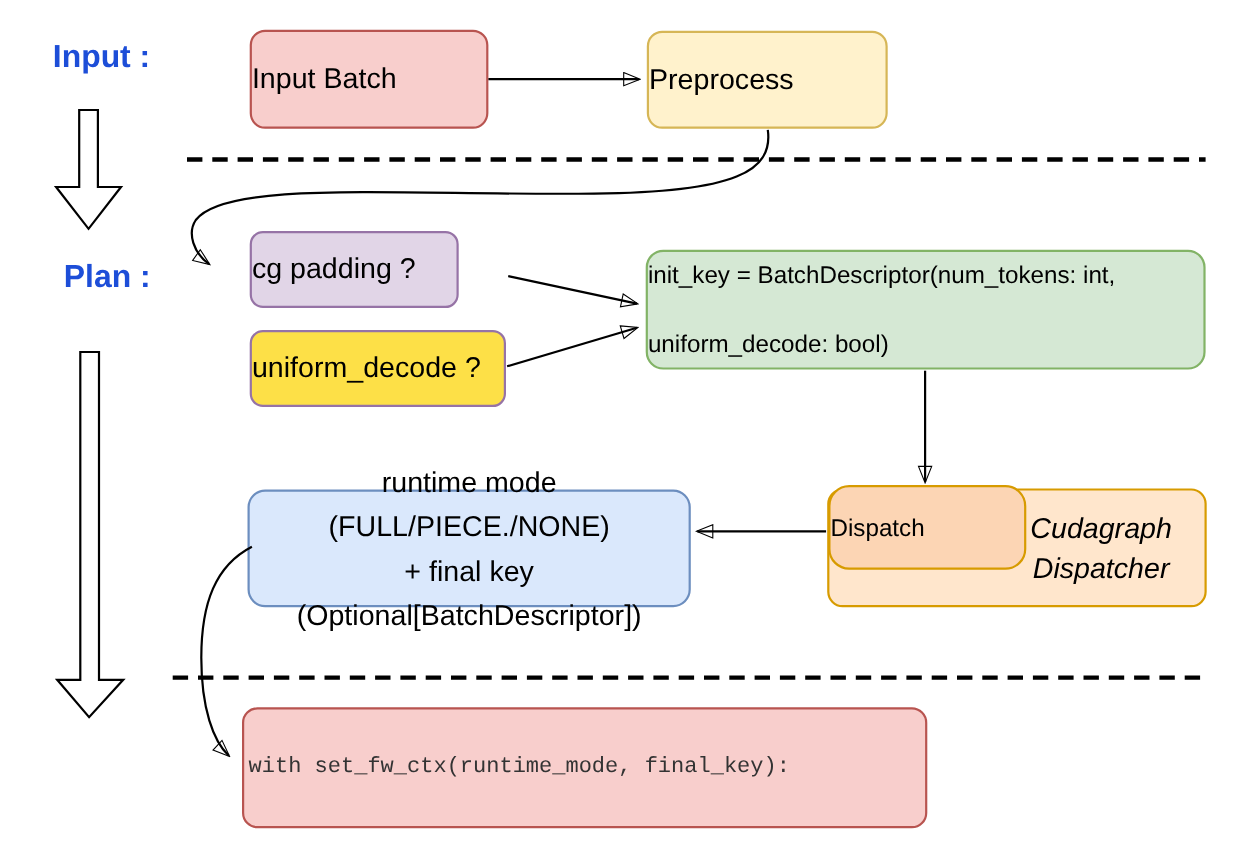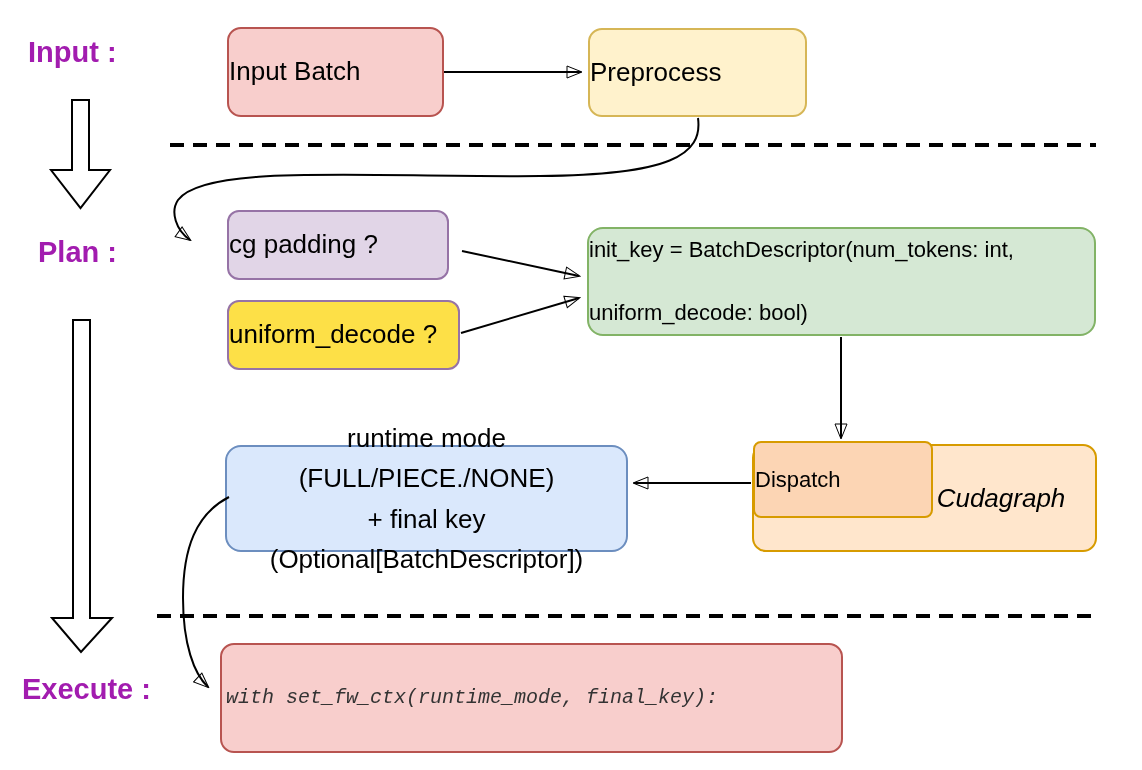--- a/index.html
+++ b/index.html
@@ -8,22 +8,23 @@
     position: relative;
     width: 1142px;
     height: 770px;
     background: #ffffff;
     overflow: hidden;
   }
   .stage-label {
     position: absolute;
     font-weight: bold;
     font-size: 29px;
-    color: #a21caf;
+    color: #1d4ed8;
     white-space: nowrap;
+    margin-left: 20px;
   }
   .node {
     position: absolute;
     border: 2px solid #000;
     border-radius: 14px;
     display: flex;
     flex-direction: column;
     align-items: flex-start;
     justify-content: center;
     text-align: center;
@@ -36,74 +37,74 @@
   .sz-sm { font-size: 26px; }
   .code-node {
     font-family: "Liberation Mono", monospace;
     font-size: 20px;
     color: #333;
     align-items: flex-start;
     text-align: left;
     padding-left: 4px;
     line-height: 1.32;
   }
-  .code-node div { white-space: pre; font-style: italic; }
+  .code-node div { white-space: pre; }
   .conn-layer {
     position: absolute;
     left: 0; top: 0;
     width: 1142px; height: 770px;
     pointer-events: none;
     z-index: 5;
   }
   .conn-layer path, .conn-layer line { stroke: #000; fill: none; }
   .hollow-arrow { fill: #ffffff; stroke: #000; stroke-width: 2; }
   .dashed { stroke-width: 4; stroke-dasharray: 14 9; }
   .thin { stroke-width: 2; }
 </style>
 </head>
 <body>
 
 <div class="canvas">
 
   <div class="stage-label" style="left:28px; top:36px;">Input :</div>
   <div class="stage-label" style="left:38px; top:236px;">Plan :</div>
-  <div class="stage-label" style="left:22px; top:673px;">Execute :</div>
 
   <div class="node sz-lg" style="left: 227px; top: 27px; width: 217px; height: 90px; background-color: rgb(248, 206, 204); border-color: rgb(184, 84, 80);">
     <span>Input Batch</span>
   </div>
 
   <div class="node sz-lg" style="left: 588px; top: 28px; width: 219px; height: 89px; background-color: rgb(255, 242, 204); border-color: rgb(214, 182, 86);">
     <span>Preprocess</span>
   </div>
 
-  <div class="node sz-lg" style="left: 227px; top: 210px; width: 222px; height: 70px; border-radius: 12px; background-color: rgb(225, 213, 231); border-color: rgb(150, 115, 166);">
+  <div class="node sz-lg" style="left: 227px; top: 210px; width: 190px; height: 70px; border-radius: 12px; background-color: rgb(225, 213, 231); border-color: rgb(150, 115, 166);">
     <span>cg padding ?</span>
   </div>
 
   <div class="node sz-lg" style="left: 227px; top: 300px; width: 233px; height: 70px; border-radius: 12px; background-color: #fde047; border-color: rgb(150, 115, 166);">
     <span>uniform_decode ?</span>
   </div>
 
   <div class="node sz-md" style="left: 587px; top: 227px; width: 509px; height: 109px; border-radius: 16px; line-height: 1.4; background-color: rgb(213, 232, 212); border-color: rgb(130, 179, 102); gap: 32px;">
     <span>init_key = BatchDescriptor(num_tokens: int,</span>
     <span>uniform_decode: bool)</span>
   </div>
 
   <div class="node sz-sm" style="left: 225px; top: 445px; width: 403px; height: 107px; border-radius: 16px; line-height: 1.55; background-color: rgb(218, 232, 252); border-color: rgb(108, 142, 191);">
     <span>runtime mode (FULL/PIECE./NONE)</span>
     <span>+ final key (Optional[BatchDescriptor])</span>
   </div>
 
   <div class="node" style="left: 752px; top: 444px; width: 345px; height: 108px; z-index: 1; justify-content: center; align-items: flex-end; padding-right: 14px; font-size: 26px; line-height: 1.4; background-color: rgb(255, 230, 204); border-color: rgb(215, 155, 0); font-style: italic;">
     <div style="width:160px; text-align:center;">
       <span>Cudagraph</span>
+      <span>Dispatcher</span>
     </div>
   </div>
-  <div class="node sz-md" style="left: 753px; top: 441px; width: 180px; height: 77px; border-radius: 8px; z-index: 2; background-color: rgb(252, 213, 180); border-color: rgb(215, 155, 0);">
+  <div class="node sz-md" style="left: 753px; top: 441px; width: 180px; height: 77px; border-radius: 19px; z-index: 2; background-color: rgb(252, 213, 180); border-color: rgb(215, 155, 0);">
     <span>Dispatch</span>
   </div>
 
   <div class="node code-node" style="left: 220px; top: 643px; width: 623px; height: 110px; background-color: rgb(248, 206, 204); border-color: rgb(184, 84, 80);">
     <div>with set_fw_ctx(runtime_mode, final_key):</div>
   </div>
 
   <svg class="conn-layer" viewBox="0 0 1142 770">
     <defs>
       <marker id="ah" markerUnits="userSpaceOnUse" markerWidth="17" markerHeight="14" refX="15" refY="7" orient="auto">

